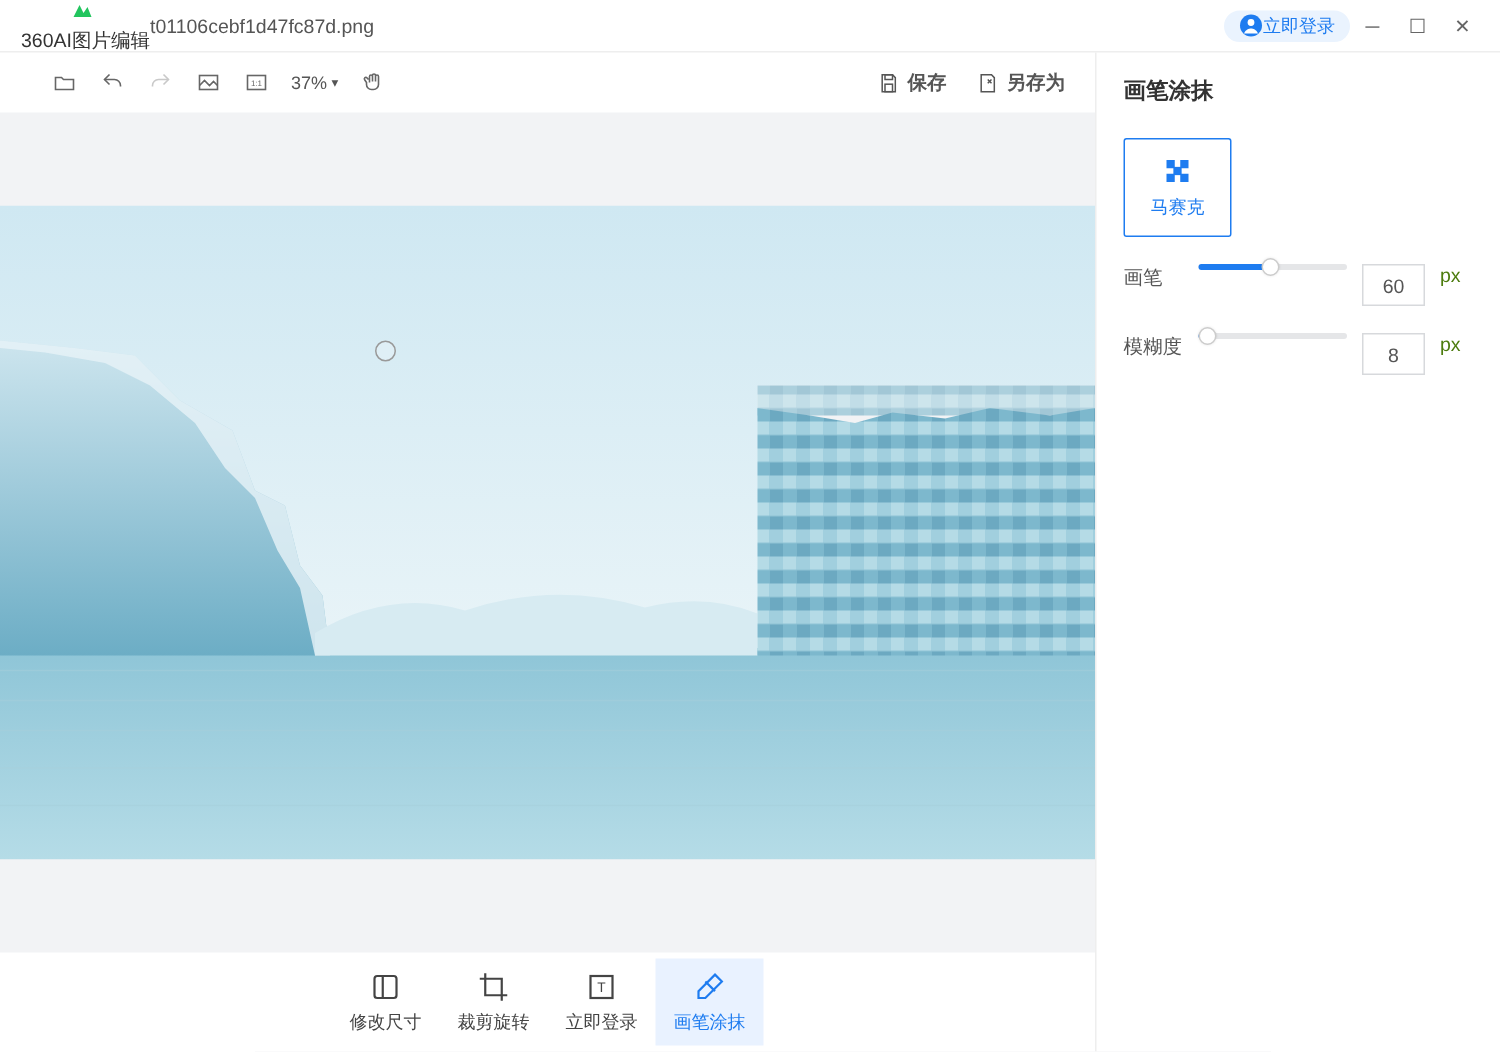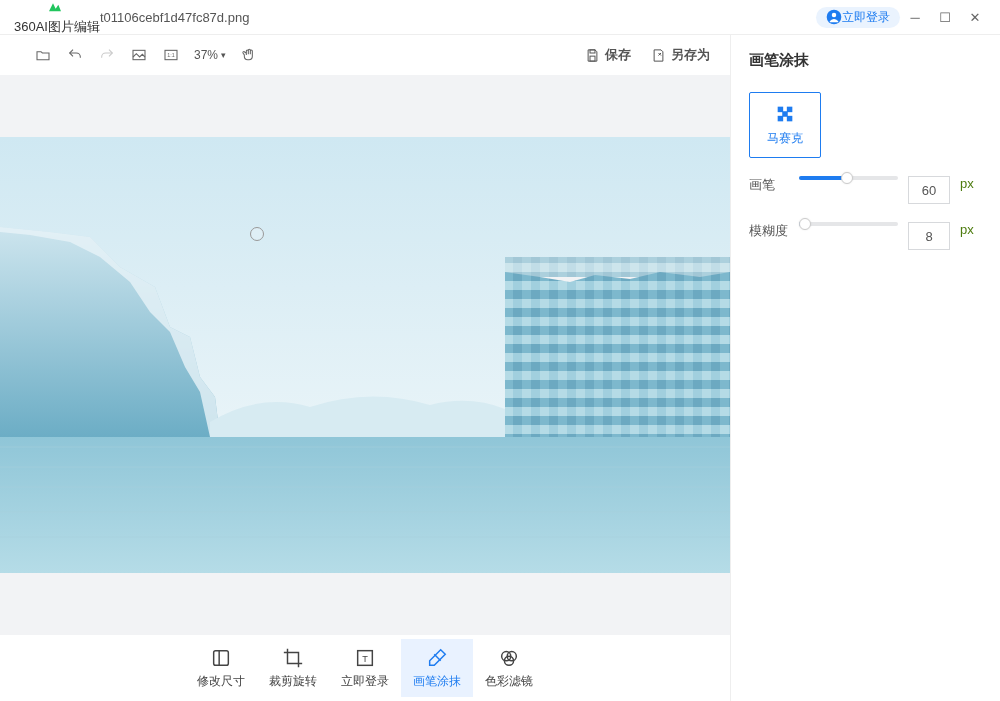--- a/index.html
+++ b/index.html
@@ -208,28 +208,20 @@
           </svg>
         <span>立即登录</span>
       </div>
       <div class="btab active">
         <svg viewBox="0 0 24 24" fill="none" stroke="currentColor" stroke-width="1.6">
             <path d="M16 3l5 5-12 12H4v-5z"></path>
             <path d="M9 8l7 7"></path>
           </svg>
         <span>画笔涂抹</span>
       </div>
-      <div class="btab">
-        <svg viewBox="0 0 24 24" fill="none" stroke="currentColor" stroke-width="1.6">
-            <circle cx="9" cy="10" r="5"></circle>
-            <circle cx="15" cy="10" r="5"></circle>
-            <circle cx="12" cy="15" r="5"></circle>
-          </svg>
-        <span>色彩滤镜</span>
-      </div>
     </div>
   </div>
 
   <div class="rightpanel">
     <h3>画笔涂抹</h3>
     <div class="tool-options">
       <div class="tool-card active">
         <svg viewBox="0 0 24 24" fill="#1e7cf0">
             <rect x="4" y="4" width="6" height="6"></rect>
             <rect x="14" y="4" width="6" height="6"></rect>

